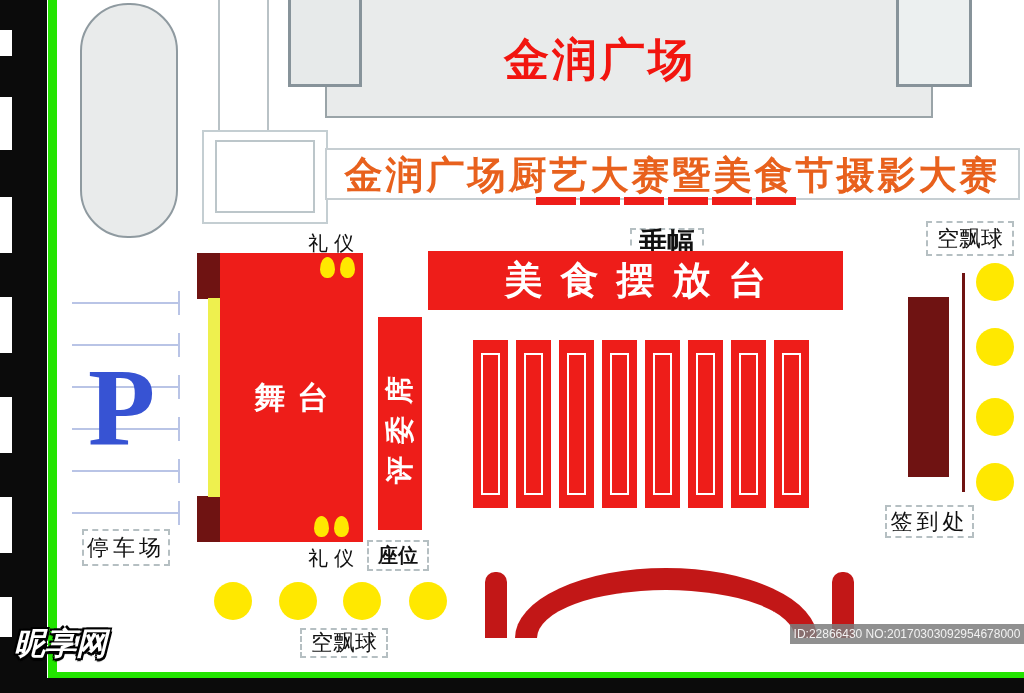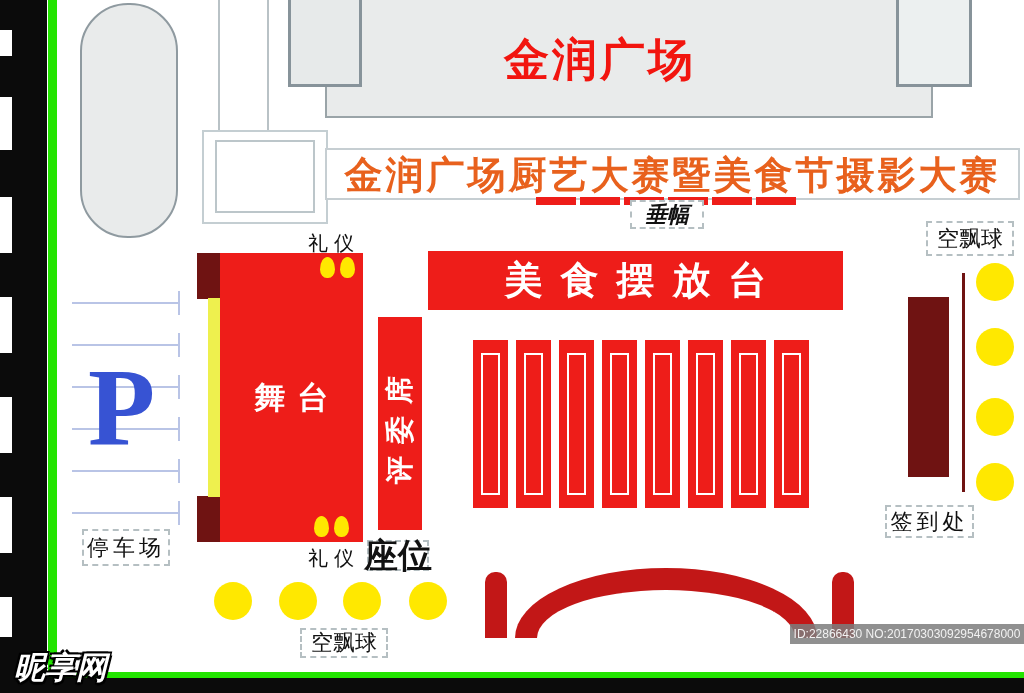--- a/index.html
+++ b/index.html
@@ -71,21 +71,21 @@
     <span class="banner-text">金润广场厨艺大赛暨美食节摄影大赛</span>
   </div>
   <div class="abs" style="left:536px;top:197px;display:flex;gap:4px;">
     <div class="red-dash"></div>
     <div class="red-dash"></div>
     <div class="red-dash"></div>
     <div class="red-dash"></div>
     <div class="red-dash"></div>
     <div class="red-dash"></div>
   </div>
-  <div class="abs tagbox" style="left:630px;top:200px;width:74px;height:29px;font-size:22px;font-weight:bold;font-style:italic;">
+  <div class="abs tagbox" style="left:630px;top:228px;width:74px;height:29px;font-size:28px;font-weight:bold;">
     <span>垂幅</span>
   </div>
 
   <div class="abs red" style="left:428px;top:251px;width:415px;height:59px;display:flex;align-items:center;justify-content:center;">
     <span class="stage-label" style="font-size:38px;letter-spacing:18px;padding-left:18px;white-space:nowrap;">美食摆放台</span>
   </div>
   <div class="abs food-cols" style="left:473px;top:340px;">
     <div class="food-col">
         <div class="food-col-inner"></div>
       </div>
@@ -126,21 +126,21 @@
   <div class="abs feet" style="left:314px;top:516px;">
     <div class="foot"></div>
     <div class="foot"></div>
   </div>
   <div class="abs small-label" style="left:308px;top:545px;letter-spacing:6px;">礼仪</div>
 
   <div class="abs red" style="left:378px;top:317px;width:44px;height:213px;">
     <span class="stage-label" style="position:absolute;left:50%;top:50%;width:213px;height:44px;line-height:44px;text-align:center;
                  transform:translate(-50%,-50%) rotate(-90deg);font-size:28px;letter-spacing:12px;white-space:nowrap;">评委席</span>
   </div>
-  <div class="abs tagbox" style="left:367px;top:540px;width:62px;height:31px;font-size:34px;font-weight:bold;">
+  <div class="abs tagbox" style="left:367px;top:540px;width:62px;height:31px;font-size:20px;font-weight:bold;">
     <span>座位</span>
   </div>
 
   <div class="abs pline" style="left:72px;top:302px;width:108px;">
       <div class="ptick"></div>
     </div>
   <div class="abs pline" style="left:72px;top:344px;width:108px;">
       <div class="ptick"></div>
     </div>
   <div class="abs pline" style="left:72px;top:386px;width:108px;">
@@ -193,17 +193,17 @@
   <div class="road-dash" style="top:397px;height:56px;"></div>
   <div class="road-dash" style="top:497px;height:56px;"></div>
   <div class="road-dash" style="top:597px;height:40px;"></div>
   <div class="abs green" style="left:48px;top:0;width:9px;height:673px;"></div>
   <div class="abs green" style="left:48px;top:672px;width:976px;height:6px;"></div>
   <div class="abs road" style="left:0;top:678px;width:1024px;height:15px;"></div>
 
   <div class="abs wm-id" style="left:790px;top:624px;width:234px;height:20px;">
     <span>ID:22866430 NO:20170303092954678000</span>
   </div>
-  <div class="abs wm-left" style="left:14px;top:647px;display:flex;align-items:flex-start;gap:8px;">
+  <div class="abs wm-left" style="left:14px;top:623px;display:flex;align-items:flex-start;gap:8px;">
     <span style="font-size:31px;">昵享网</span>
   </div>
 
 </div>
 
 </body></html>

